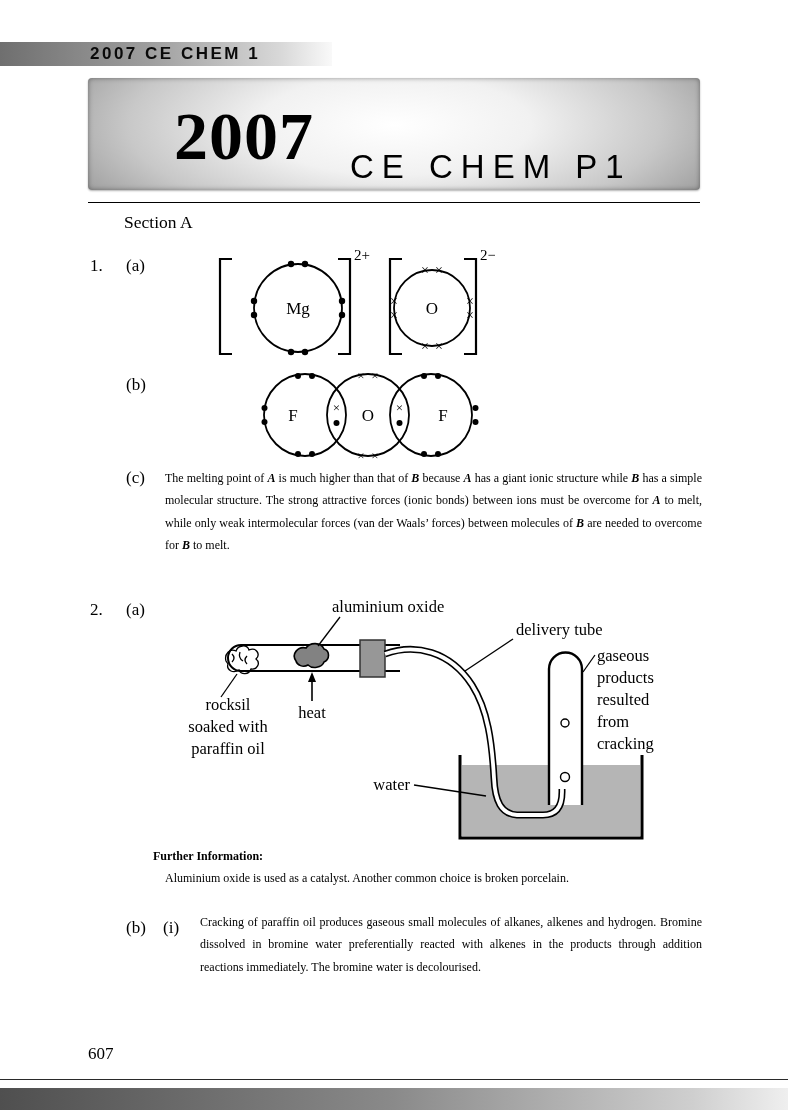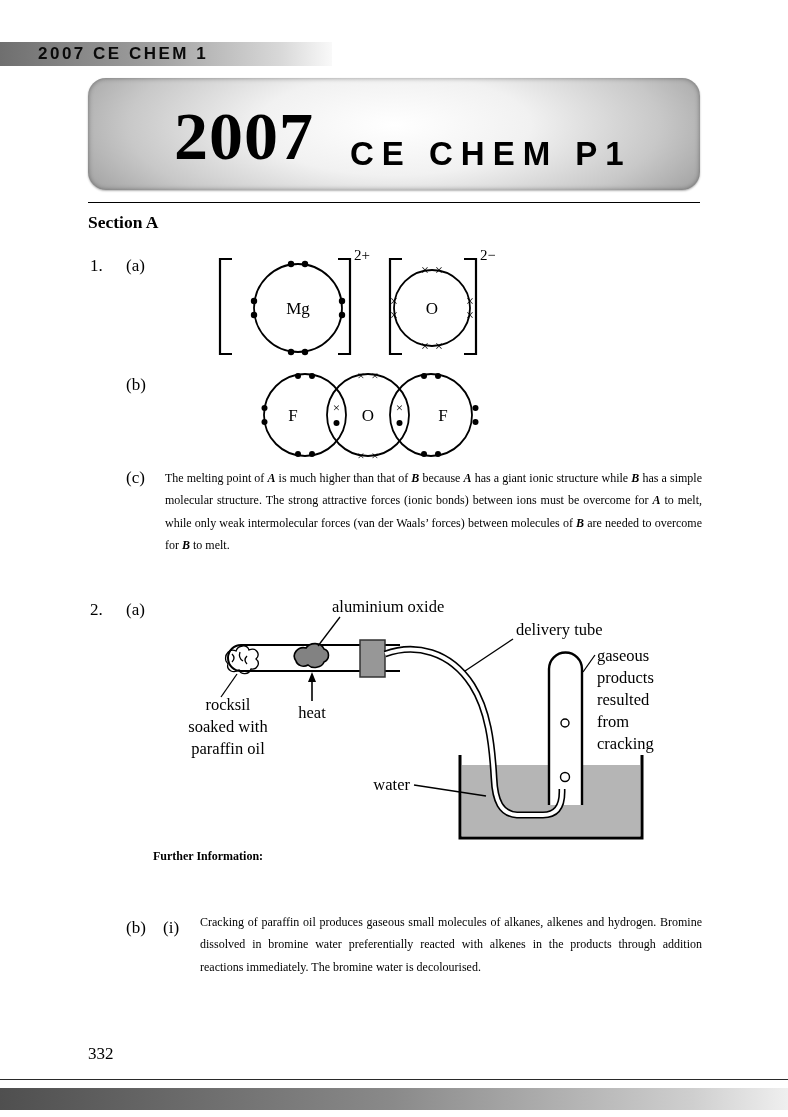--- a/index.html
+++ b/index.html
@@ -5,33 +5,33 @@
   * { margin:0; padding:0; box-sizing:border-box; }
   html,body { background:#ffffff; }
   .page { position:relative; width:788px; height:1117px; background:#fff;
           font-family:"Liberation Serif", serif; color:#000; overflow:hidden; }
   .abs { position:absolute; }
 
   .top-bar { position:absolute; left:0; top:42px; width:332px; height:24px;
              background:linear-gradient(to right,#6f6f6f 0%,#9e9e9e 45%,#d9d9d9 85%,#f9f9f9 100%);
              display:flex; align-items:center; }
   .top-bar-text { font-family:"Liberation Sans", sans-serif; font-weight:bold;
-                  font-size:17px; letter-spacing:2.5px; color:#0a0a0a; padding-left:38px; white-space:nowrap; }
-
-  .banner { position:absolute; left:88px; top:78px; width:612px; height:112px; border-radius:18px;
+                  font-size:17px; letter-spacing:2.5px; color:#0a0a0a; padding-left:90px; white-space:nowrap; }
+
+  .banner { position:absolute; left:88px; top:78px; width:612px; height:112px; border-radius:4px;
             background: radial-gradient(ellipse 70% 140% at 50% 42%, #ffffff 0%, #f1f1f1 32%, #c8c8c8 62%, #999999 86%, #7e7e7e 100%);
             box-shadow: inset 0 0 5px rgba(0,0,0,.4), 0 1px 2px rgba(0,0,0,.3); }
   .banner-year { position:absolute; left:86px; top:24px; font-family:"Liberation Serif", serif;
                  font-weight:bold; font-size:68px; line-height:1; letter-spacing:1px; color:#000; }
-  .banner-title { position:absolute; left:262px; top:57px; font-family:"Liberation Sans", sans-serif;
-                  font-weight:bold; font-size:33px; letter-spacing:8px; color:#000; }
+  .banner-title { position:absolute; left:262px; top:70px; font-family:"Liberation Sans", sans-serif;
+                  font-weight:normal; font-size:33px; letter-spacing:8px; color:#000; }
 
   .rule { position:absolute; left:88px; width:612px; border-top:1.6px solid #000; }
 
-  .section-title { font-weight:bold; font-size:17.5px; }
+  .section-title { font-weight:normal; font-size:17.5px;margin-left:36px; }
   .plabel { font-size:17px; line-height:22px; }
   .body-text { font-size:12px; line-height:22.3px; text-align:justify; }
   .bold { font-weight:bold; }
   .bi { font-weight:bold; font-style:italic; }
 
   .footer-rule { position:absolute; left:0; top:1079px; width:788px; border-top:1.5px solid #2a2a2a; }
   .footer-bar { position:absolute; left:0; top:1088px; width:788px; height:22px;
                 background:linear-gradient(to right,#4f4f4f 0%,#8a8a8a 50%,#cfcfcf 88%,#efefef 100%); }
 
   svg text { font-family:"Liberation Serif", serif; fill:#000; }
@@ -183,22 +183,23 @@
     <text x="152" y="125" font-size="16.5" text-anchor="middle">heat</text>
     <text x="250" y="197" font-size="16.5" text-anchor="end">water</text>
     <text x="437" y="68" font-size="16.5">gaseous</text>
     <text x="437" y="90" font-size="16.5">products</text>
     <text x="437" y="112" font-size="16.5">resulted</text>
     <text x="437" y="134" font-size="16.5">from</text>
     <text x="437" y="156" font-size="16.5">cracking</text>
   </svg>
 
   <div class="abs body-text bold" style="left:153px; top:845px;">Further Information:</div>
+  <div class="abs body-text" style="left:165px; top:867px; width:537px;">Aluminium oxide is used as a catalyst. Another common choice is broken porcelain.</div>
 
   <span class="abs plabel" style="left:126px; top:917px;">(b)</span>
   <span class="abs plabel" style="left:163px; top:917px;">(i)</span>
   <div class="abs body-text" style="left:200px; top:911px; width:502px;">Cracking of paraffin oil produces gaseous small molecules of alkanes, alkenes and hydrogen. Bromine dissolved in bromine water preferentially reacted with alkenes in the products through addition reactions immediately. The bromine water is decolourised.</div>
 
-  <div class="abs" style="left:88px; top:1044px; font-size:17px;">332</div>
+  <div class="abs" style="left:88px; top:1044px; font-size:17px;">607</div>
   <div class="footer-rule"></div>
   <div class="footer-bar"></div>
 
 </div>
 
 </body></html>

